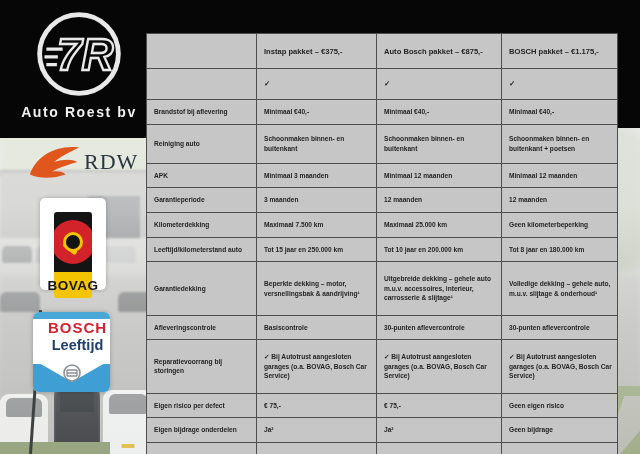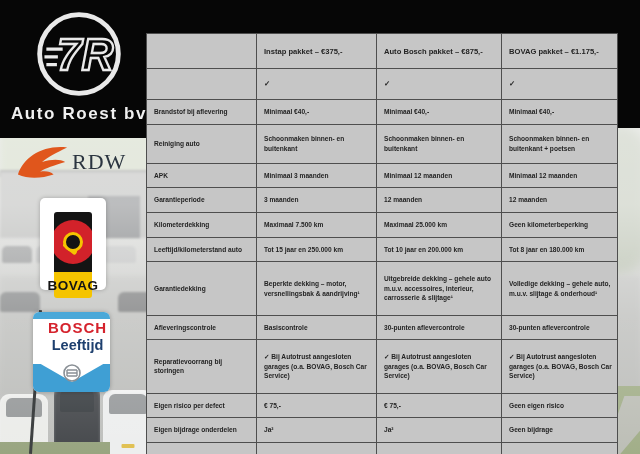--- a/index.html
+++ b/index.html
@@ -51,23 +51,23 @@
     background:linear-gradient(180deg,rgba(255,255,255,.66) 0%,rgba(255,255,255,.6) 45%,
       rgba(255,255,255,.3) 70%,rgba(255,255,255,.1) 100%);}
   
   .black-top{position:absolute;left:0;top:0;width:640px;height:33px;background:#060606;z-index:4;}
   .black-left{position:absolute;left:0;top:0;width:146px;height:138px;background:#060606;z-index:4;}
   .black-right{position:absolute;left:617px;top:0;width:23px;height:128px;background:#060606;z-index:4;}
   
   .brand{position:absolute;left:0;top:0;width:158px;height:138px;z-index:5;
     display:flex;flex-direction:column;align-items:center;}
   .brand svg{margin-top:6px;}
-  .brand-name{color:#f0f0f0;font-weight:bold;font-size:17px;letter-spacing:1.6px;margin-top:2px;white-space:nowrap;}
-  
-  .rdw{position:absolute;left:16px;top:136px;width:116px;height:52px;z-index:5;
+  .brand-name{color:#f0f0f0;font-weight:bold;font-size:14px;letter-spacing:1.6px;margin-top:2px;white-space:nowrap;}
+  
+  .rdw{position:absolute;left:28px;top:136px;width:116px;height:52px;z-index:5;
     display:flex;align-items:center;}
   .rdw-text{font-family:"Liberation Serif",serif;font-size:22px;color:#2b3540;letter-spacing:1px;margin-left:2px;}
   
   .bovag{position:absolute;left:40px;top:198px;width:66px;height:92px;z-index:5;
     background:#fff;border-radius:5px;padding:14px;box-sizing:border-box;box-shadow:0 0 4px rgba(0,0,0,.25);}
   .bovag-black{height:60px;background:#141414;border-radius:3px 3px 0 0;position:relative;overflow:hidden;}
   .bovag-red{position:absolute;left:50%;top:50%;transform:translate(-50%,-50%);
     width:44px;height:44px;border-radius:50%;background:#d2222a;}
   .bovag-ring{position:absolute;left:50%;top:50%;transform:translate(-50%,-50%);
     width:14px;height:14px;border-radius:50%;border:3px solid #f5c400;background:#141414;}
@@ -179,21 +179,21 @@
       <col style="width:110px">
         <col style="width:120px">
         <col style="width:125px">
         <col style="width:116px">
     </colgroup>
     <thead>
       <tr>
         <th></th>
         <th>Instap pakket – €375,-</th>
         <th>Auto Bosch pakket – €875,-</th>
-        <th>BOVAG pakket – €1.175,-</th>
+        <th>BOSCH pakket – €1.175,-</th>
       </tr>
     </thead>
     <tbody id="table-body">
         <tr class="check-row">
           <td></td>
           <td>✓</td>
           <td>✓</td>
           <td>✓</td>
         </tr>
         <tr>

